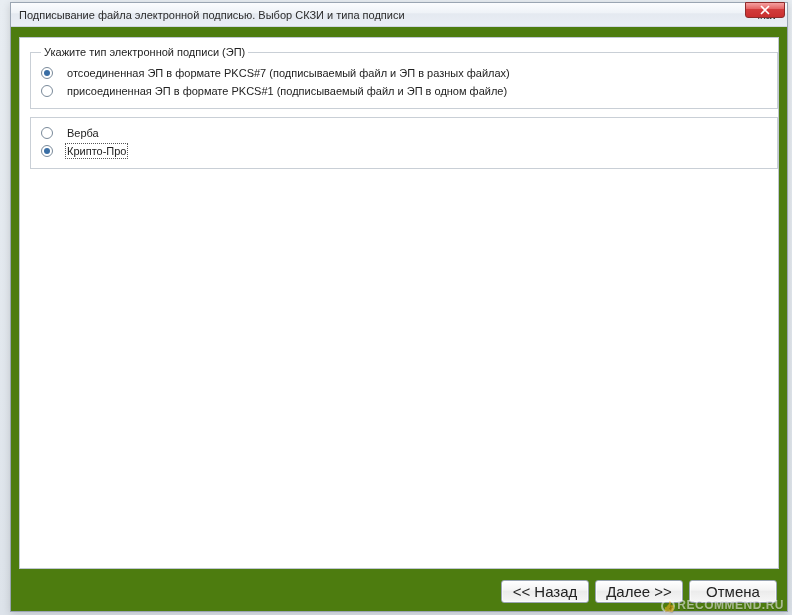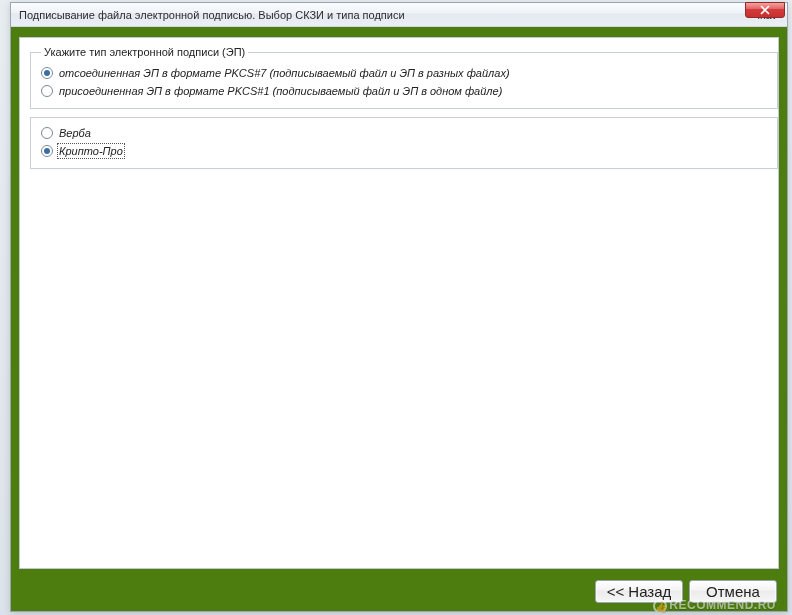--- a/index.html
+++ b/index.html
@@ -74,23 +74,22 @@
     fieldset.group legend {
       font-size: 11px;
       color: #222;
       padding: 0 3px;
       margin-left: 2px;
     }
     .radio-row {
       display: flex;
       align-items: center;
       padding: 3px 2px;
-      gap: 6px;
+      gap: 14px;
       cursor: pointer;
-      font-style: italic;
     }
     .radio {
       width: 12px; height: 12px;
       border: 1px solid #7a8a9a;
       border-radius: 50%;
       background: #fff;
       display: inline-flex;
       align-items: center;
       justify-content: center;
       flex-shrink: 0;
@@ -126,21 +125,21 @@
       color: #222;
       cursor: pointer;
       padding: 0 10px;
       display: inline-flex;
       align-items: center;
       justify-content: center;
       box-shadow: inset 0 0 0 1px rgba(255,255,255,0.6);
     }
     .watermark {
       position: absolute;
-      right: 16px;
+      right: 8px;
       bottom: 2px;
       font-size: 12px;
       letter-spacing: 0.5px;
       color: rgba(255,255,255,0.55);
       text-shadow: 0 1px 1px rgba(0,0,0,0.2);
       font-weight: bold;
       pointer-events: none;
     }
     .wm-icon {
       display:inline-block;
@@ -194,19 +193,20 @@
       <label class="radio-row">
         <span class="radio checked"></span>
         <span class="radio-label focused">Крипто-Про</span>
       </label>
     </fieldset>
 
   </div>
 
   <div class="button-bar">
     <button class="btn">&lt;&lt; Назад</button>
+    <button class="btn">Далее &gt;&gt;</button>
     <button class="btn">Отмена</button>
   </div>
 </div>
 
 <div class="watermark">
   <span class="wm-icon">👍</span><span>RECOMMEND.RU</span>
 </div>
 
 </body></html>

